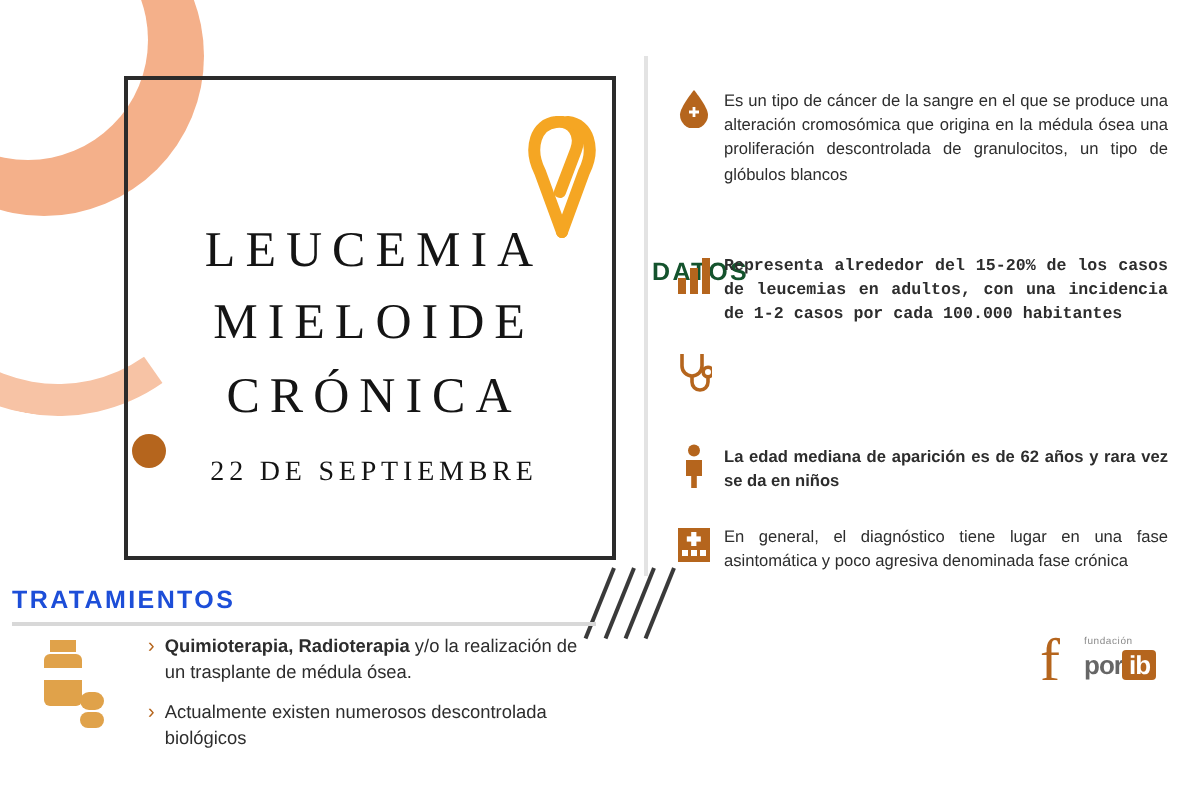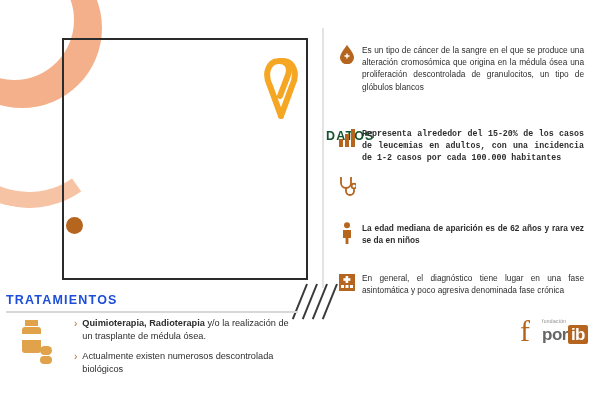--- a/index.html
+++ b/index.html
@@ -225,21 +225,21 @@
     left: 22px;
     top: 2px;
     font-size: 5px;
     color: #8a8a8a;
     letter-spacing: .3px;
   }
   .logo-por {
     position: absolute;
     left: 22px;
     top: 9px;
-    font-size: 17px;
+    font-size: 13px;
     color: #666666;
     font-weight: 700;
     letter-spacing: -.5px;
   }
   .logo-ib {
     color: #ffffff;
     background: #b5651d;
     padding: 0 3px;
     border-radius: 2px;
   }
@@ -262,20 +262,26 @@
       <i style="left:32px"></i>
   </div>
 
   <div class="ribbon">
     <svg width="46" height="62" viewBox="0 0 46 62">
       <path d="M23 58 L12 28 C6 16 10 4 20 3 C28 2 33 9 30 17 L22 38" fill="none" stroke="#f5a623" stroke-width="6" stroke-linecap="round"></path>
       <path d="M23 58 L34 28 C40 16 36 4 26 3" fill="none" stroke="#f5a623" stroke-width="6" stroke-linecap="round"></path>
     </svg>
   </div>
 
+  <div class="title-wrap">
+    <div class="title-line">LEUCEMIA</div>
+    <div class="title-line">MIELOIDE</div>
+    <div class="title-line">CRÓNICA</div>
+    <div class="title-date">22 DE SEPTIEMBRE</div>
+  </div>
 
   <div class="treat-heading">TRATAMIENTOS</div>
   <div class="treat-rule"></div>
 
   <div class="treat-icon">
     <svg width="40" height="46" viewBox="0 0 40 46">
       <rect x="9" y="2" width="13" height="6" fill="#e0a24a"></rect>
       <rect x="6" y="9" width="19" height="26" rx="3" fill="#e0a24a"></rect>
       <rect x="6" y="16" width="19" height="6" fill="#ffffff"></rect>
       <rect x="24" y="28" width="12" height="9" rx="4.5" fill="#e0a24a"></rect>
@@ -331,21 +337,21 @@
   <div class="row" style="left:332px; top:222px; width:262px;">
     <div class="ic">
       <svg width="14" height="22" viewBox="0 0 14 22">
         <circle cx="7" cy="3.2" r="3" fill="#b5651d"></circle>
         <path d="M3 8 h8 v8 h-2.6 v6 h-2.8 v-6 H3 Z" fill="#b5651d"></path>
       </svg>
     </div>
     <div class="tx hl" style="width:222px;">La edad mediana de aparición es de 62 años y rara vez se da en niños</div>
   </div>
 
-  <div class="row" style="left:332px; top:262px; width:262px;margin-top:10px;">
+  <div class="row" style="left:332px; top:262px; width:262px;">
     <div class="ic">
       <svg width="18" height="20" viewBox="0 0 18 20">
         <rect x="1" y="2" width="16" height="17" fill="#b5651d"></rect>
         <rect x="7.6" y="4" width="2.6" height="7" fill="#ffffff"></rect>
         <rect x="5.4" y="6.2" width="7" height="2.6" fill="#ffffff"></rect>
         <rect x="3" y="13" width="3" height="3" fill="#ffffff"></rect>
         <rect x="7.5" y="13" width="3" height="3" fill="#ffffff"></rect>
         <rect x="12" y="13" width="3" height="3" fill="#ffffff"></rect>
       </svg>
     </div>

